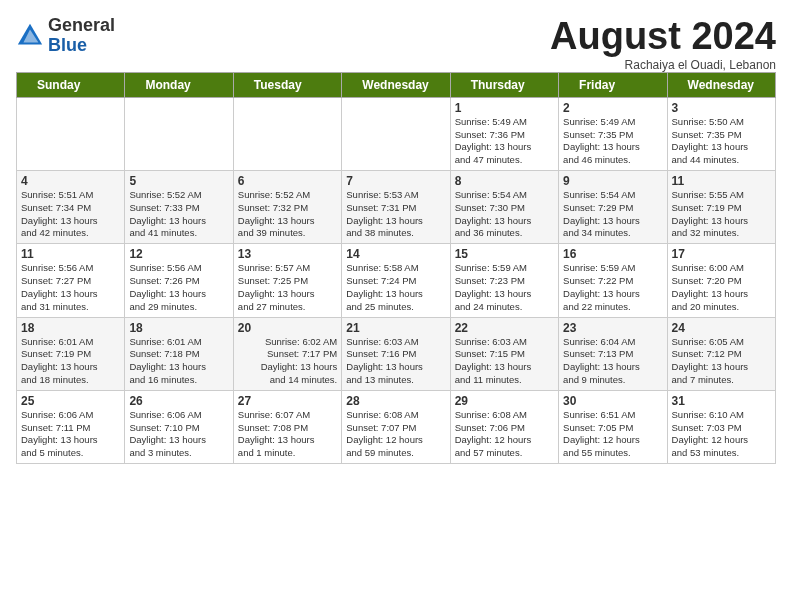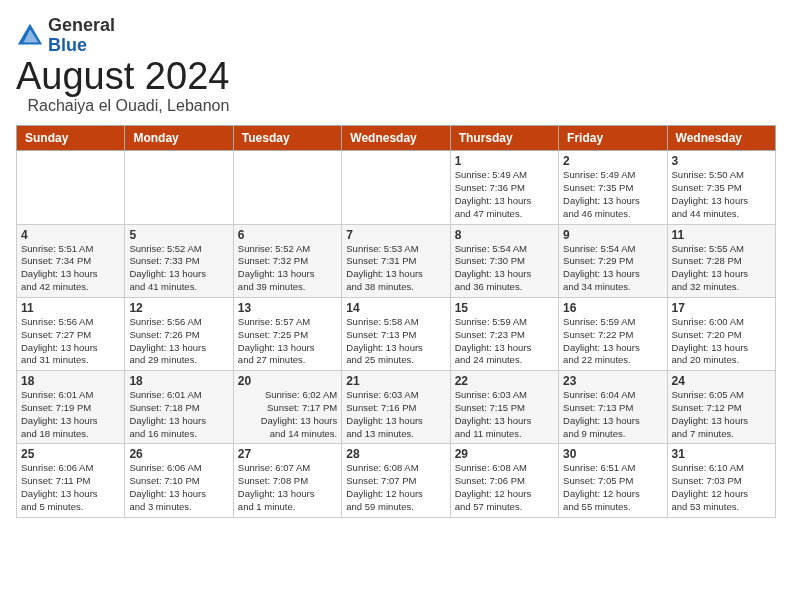--- a/index.html
+++ b/index.html
@@ -5,24 +5,23 @@
     * { box-sizing: border-box; margin: 0; padding: 0; }
     body {
       font-family: Arial, sans-serif;
       background: #fff;
       width: 792px;
       min-height: 612px;
       padding: 16px;
     }
     .header {
       display: flex;
-      justify-content: center;
+      justify-content: space-between;
       align-items: flex-start;
-      margin-bottom: 10px;
-      flex-direction: column;
+      margin-bottom: 0;
     }
     .logo {
       display: flex;
       align-items: center;
       gap: 4px;
     }
     .logo-text {
       font-size: 18px;
       font-weight: bold;
       line-height: 1.1;
@@ -31,38 +30,38 @@
     .logo-blue { color: #1a5fa8; }
     .logo-icon {
       width: 28px;
       height: 28px;
     }
     .title-block {
       text-align: right;
     }
     .month-title {
       font-size: 38px;
-      font-weight: normal;
+      font-weight: bold;
       color: #222;
       line-height: 1.1;
     }
     .location {
-      font-size: 16px;
+      font-size: 12px;
       color: #444;
     }
     .calendar {
       width: 100%;
       border-collapse: collapse;
     }
     .calendar th {
-      background: #c2410c;
+      background: #4d7c0f;
       color: #fff;
       font-size: 12px;
       font-weight: bold;
-      padding: 5px 8px;
+      padding: 5px 20px;
       text-align: left;
       border: 1px solid #aaa;
     }
     .calendar td {
       border: 1px solid #ccc;
       vertical-align: top;
       padding: 3px 4px;
       width: calc(100% / 7);
       min-height: 70px;
       font-size: 10px;
@@ -182,21 +181,21 @@
         <td>
           <span class="day-num">9</span>
           <div class="day-info" style="white-space: pre-line;">Sunrise: 5:54 AM
 Sunset: 7:29 PM
 Daylight: 13 hours
 and 34 minutes.</div>
         </td>
         <td>
           <span class="day-num">11</span>
           <div class="day-info" style="white-space: pre-line;">Sunrise: 5:55 AM
-Sunset: 7:28 PM
+Sunset: 7:19 PM
 Daylight: 13 hours
 and 32 minutes.</div>
         </td>
       </tr>
       <tr>
         <td>
           <span class="day-num">11</span>
           <div class="day-info" style="white-space: pre-line;">Sunrise: 5:56 AM
 Sunset: 7:27 PM
 Daylight: 13 hours
@@ -212,21 +211,21 @@
         <td>
           <span class="day-num">13</span>
           <div class="day-info" style="white-space: pre-line;">Sunrise: 5:57 AM
 Sunset: 7:25 PM
 Daylight: 13 hours
 and 27 minutes.</div>
         </td>
         <td>
           <span class="day-num">14</span>
           <div class="day-info" style="white-space: pre-line;">Sunrise: 5:58 AM
-Sunset: 7:13 PM
+Sunset: 7:24 PM
 Daylight: 13 hours
 and 25 minutes.</div>
         </td>
         <td>
           <span class="day-num">15</span>
           <div class="day-info" style="white-space: pre-line;">Sunrise: 5:59 AM
 Sunset: 7:23 PM
 Daylight: 13 hours
 and 24 minutes.</div>
         </td>

